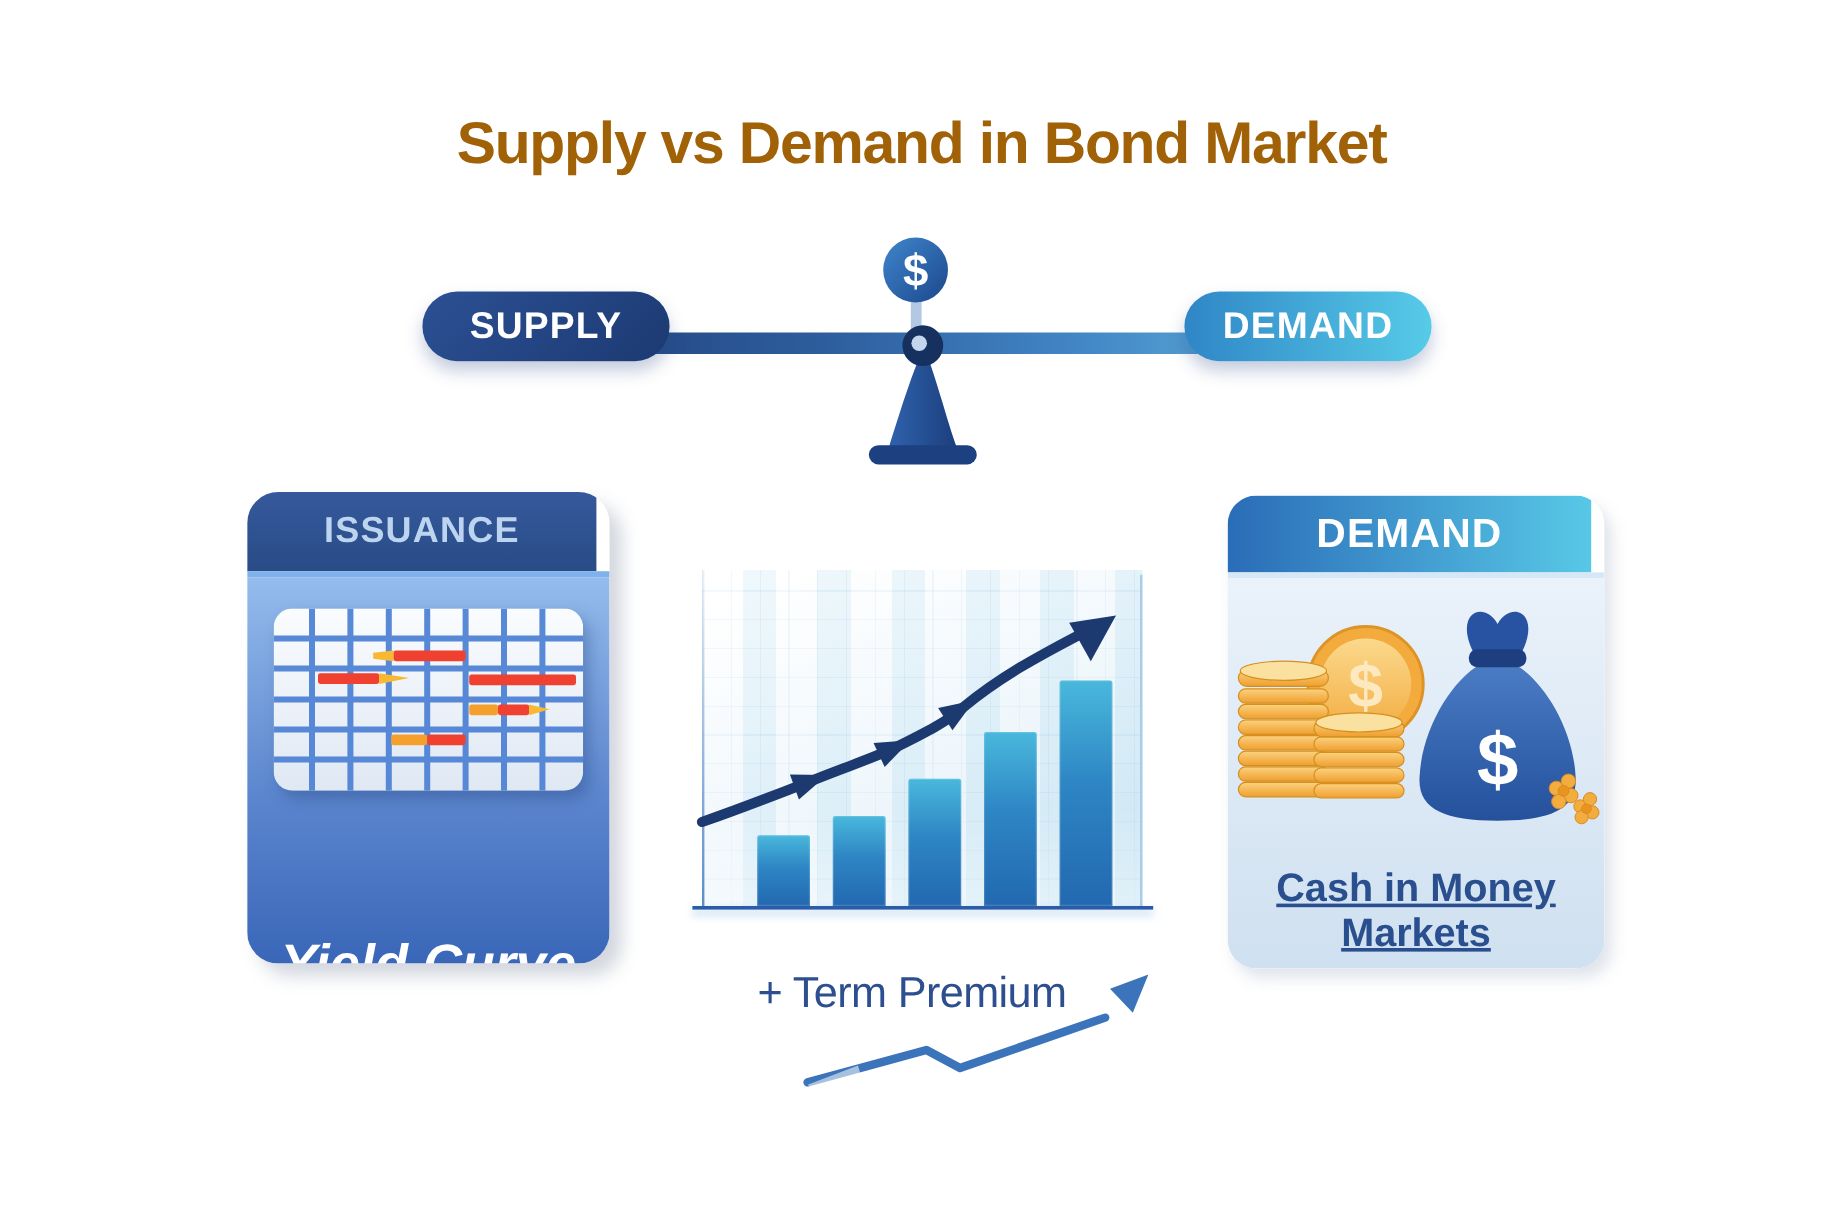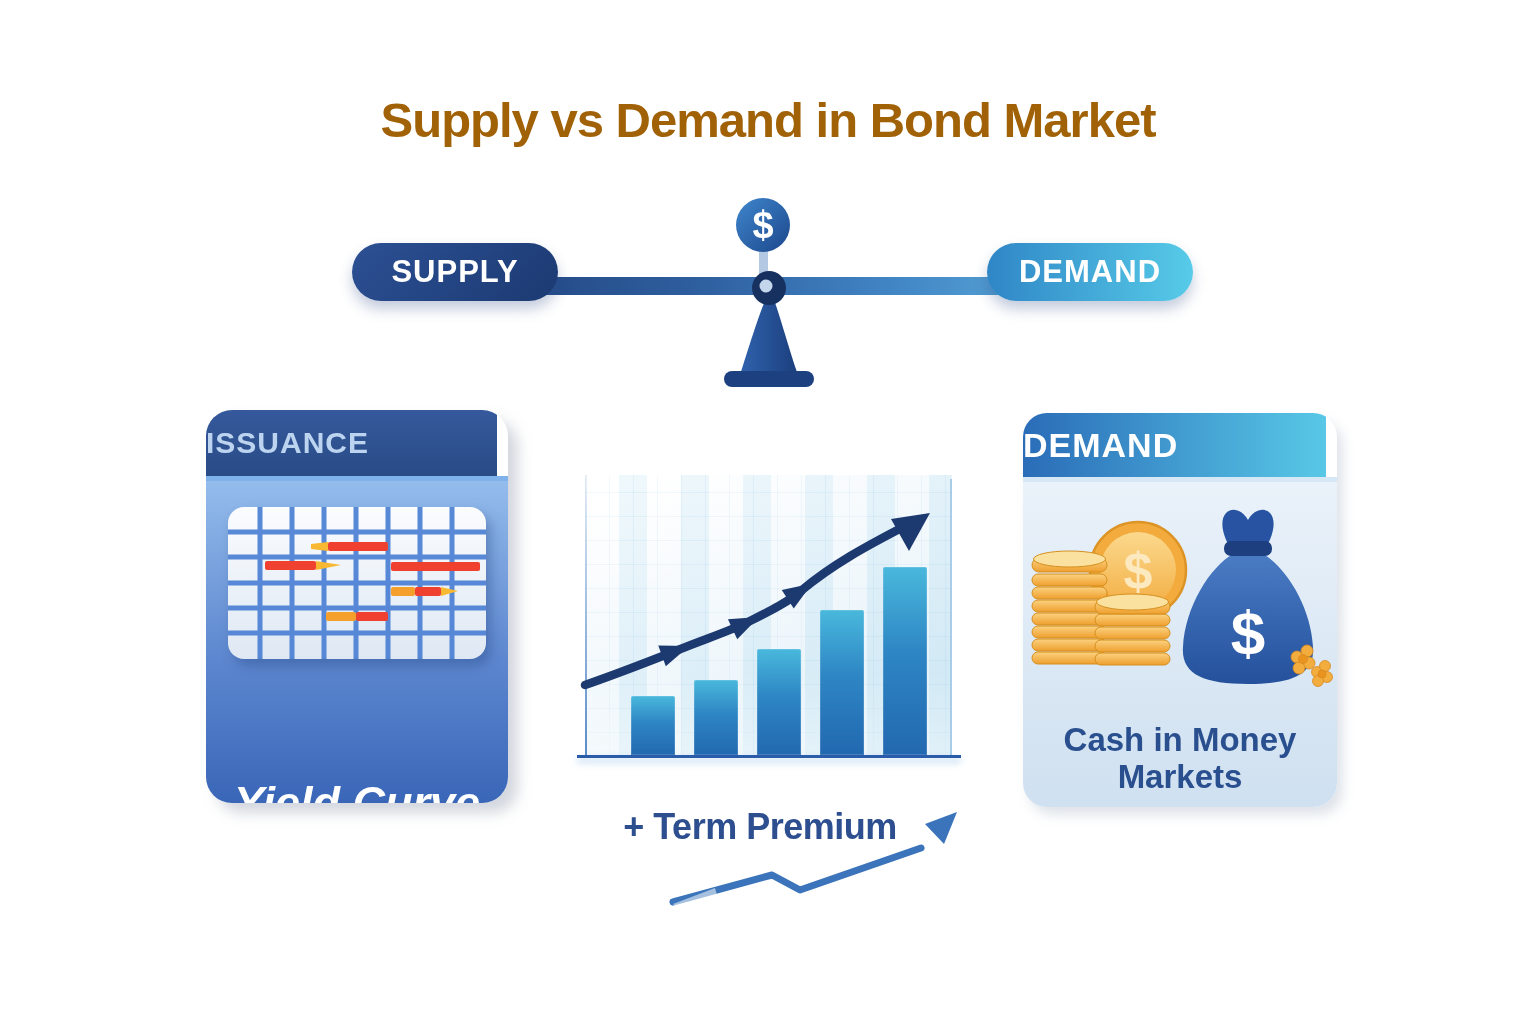--- a/index.html
+++ b/index.html
@@ -27,21 +27,21 @@
     box-shadow:0 8px 14px rgba(40,70,130,0.28);
   }
   .pill-supply{left:352px;background:linear-gradient(135deg,#2c5094,#1c3a72);}
   .pill-demand{left:987px;background:linear-gradient(90deg,#2f86c6,#57cbe8);}
   .fulcrum-svg{left:700px;top:185px;}
 
   
   .card{border-radius:26px;overflow:hidden;}
   .card-header{
     position:absolute;left:0;right:11px;top:0;height:66px;
-    display:flex;align-items:center;justify-content:flex-start;
+    display:flex;align-items:center;justify-content:center;
     font-weight:800;letter-spacing:1px;
   }
   .card-caption{position:absolute;left:0;right:0;text-align:center;font-weight:800;}
 
   
   .card-issuance{
     left:206px;top:410px;width:302px;height:393px;
     box-shadow:10px 10px 14px rgba(130,140,160,0.35);
   }
   .card-issuance .card-header{
@@ -81,40 +81,40 @@
   .bar{
     position:absolute;bottom:2px;width:44px;border-radius:2px 2px 0 0;
     background:linear-gradient(180deg,#49b8dc,#2e86c4 45%,#2268b0);
     box-shadow:inset 0 0 0 1px rgba(255,255,255,.15);
   }
   .trend-svg{left:0;top:0;overflow:visible;}
 
   
   .term-label{
     left:600px;top:806px;width:320px;text-align:center;
-    font-size:36px;font-weight:700;color:#2d4f8f;letter-spacing:-0.5px;
+    font-size:36px;font-weight:400;color:#2d4f8f;letter-spacing:-0.5px;
   }
   .zigzag-svg{left:655px;top:798px;}
 
   
   .card-demand{
     left:1023px;top:413px;width:314px;height:394px;border-radius:24px;
     box-shadow:6px 8px 12px rgba(150,165,185,0.3);
   }
   .card-demand .card-header{
     height:64px;background:linear-gradient(90deg,#2a6cb8,#58c8e6);
     color:#ffffff;font-size:34px;
   }
   .dc-strip{position:absolute;left:0;right:0;top:64px;height:5px;background:#d6e8f6;}
   .dc-body{
     position:absolute;left:0;right:0;top:69px;bottom:0;
     background:linear-gradient(180deg,#eaf2fa,#cfe0f0);
   }
   .dc-graphic{position:absolute;left:2px;top:10px;}
-  .card-demand .card-caption{top:240px;color:#2a4f8f;font-size:33px;line-height:1.12;padding:0 4px;box-sizing:border-box;}
+  .card-demand .card-caption{top:240px;color:#2a4f8f;font-size:33px;line-height:1.12;padding:0 4px;box-sizing:border-box;text-decoration:underline;}
 </style>
 </head>
 <body>
 
 <div class="abs page-title">Supply vs Demand in Bond Market</div>
 
 <div>
   <div class="abs beam"></div>
 
   <svg class="abs fulcrum-svg" width="140" height="210" viewBox="0 0 140 210">

